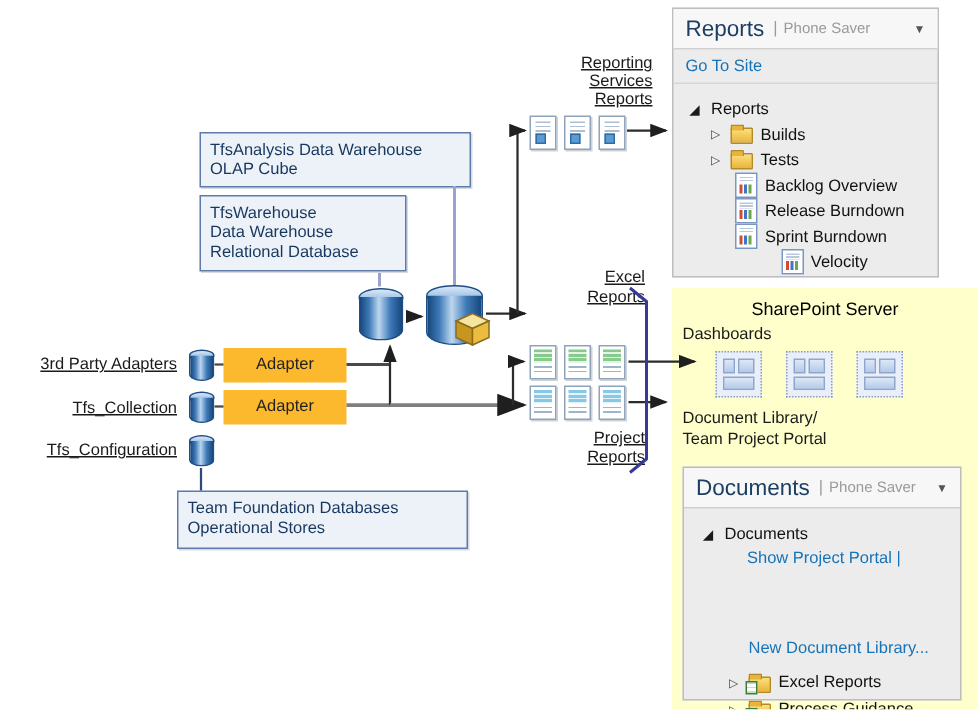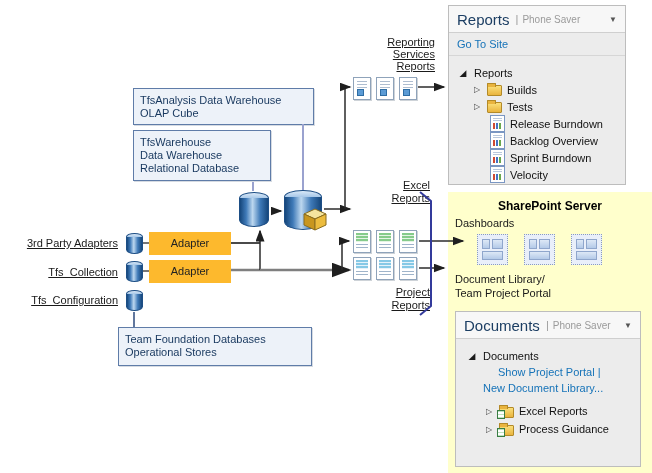--- a/index.html
+++ b/index.html
@@ -64,21 +64,21 @@
     border:1px solid #3a7d44;box-sizing:border-box;
     background-image:repeating-linear-gradient(180deg,#bfe3bf 0 1px,transparent 1px 3px);}
   .rpt{width:13px;height:15px;flex:none;background:#fff;border:1px solid #7a96c2;position:relative;}
   .rpt::before{content:'';position:absolute;top:2px;left:2px;right:2px;height:4px;
     background:repeating-linear-gradient(180deg,#b9c8dd 0 1px,transparent 1px 2px);}
   .rpt::after{content:'';position:absolute;bottom:2px;left:2px;width:2px;height:6px;
     background:#d04a34;box-shadow:3px 0 0 #4472c4,6px 0 0 #6aa84f;}
 
   
   #sharepoint{position:absolute;left:448px;top:192px;width:204px;height:281px;background:#ffffcc;}
-  .sp-title{font-weight:bold;font-size:12px;text-align:center;padding-top:7px;color:#000;}
+  .sp-title{font-weight:normal;font-size:12px;text-align:center;padding-top:7px;color:#000;}
   .dash{width:31px;height:31px;border:1px dotted #8a9cc0;background:#e9effa;display:flex;
     flex-direction:column;gap:2px;padding:4px;box-sizing:border-box;}
   .d-r1{display:flex;gap:2px;height:11px;}
   .d-a{width:8px;} .d-b{flex:1;}
   .d-a,.d-b,.d-r2{background:linear-gradient(180deg,#dde8f6,#b4cae8);border:1px solid #8fa6cc;box-sizing:border-box;}
   .d-r2{height:9px;}
   .dashrow{position:absolute;display:flex;gap:16px;}
 
   svg.connectors{position:absolute;left:0;top:0;z-index:5;pointer-events:none;}
 </style>
@@ -209,31 +209,31 @@
         <span class="folder" style="margin-left:4px;"></span>
         <span class="tlabel">Builds</span>
       </div>
       <div class="trow" style="padding-left:22px;">
         <span class="exp">▷</span>
         <span class="folder" style="margin-left:4px;"></span>
         <span class="tlabel">Tests</span>
       </div>
       <div class="trow" style="padding-left:41px;">
         <span class="rpt"></span>
-        <span class="tlabel">Release Burndown</span>
+        <span class="tlabel">Backlog Overview</span>
       </div>
       <div class="trow" style="padding-left:41px;">
         <span class="rpt"></span>
-        <span class="tlabel">Backlog Overview</span>
+        <span class="tlabel">Release Burndown</span>
       </div>
       <div class="trow" style="padding-left:41px;">
         <span class="rpt"></span>
         <span class="tlabel">Sprint Burndown</span>
       </div>
-      <div class="trow" style="padding-left:41px;">
+      <div class="trow" style="padding-left:25px;justify-content:center;">
         <span class="rpt"></span>
         <span class="tlabel">Velocity</span>
       </div>
     </div>
   </div>
 
   <div class="panel" style="left:455px;top:311px;width:186px;height:156px;">
     <div class="phead">
       <span class="ptitle">Documents</span>
       <span class="psep">|</span>
@@ -241,21 +241,21 @@
       <span class="caret">▼</span>
     </div>
     <div class="tree">
       <div class="trow" style="padding-left:10px;">
         <span class="exp expanded">◢</span>
         <span class="tlabel">Documents</span>
       </div>
       <div class="trow" style="padding-left:27px;height:16px;margin-left:15px;">
         <span class="link">Show Project Portal |</span>
       </div>
-      <div class="trow" style="padding-left:27px;height:16px;">
+      <div class="trow" style="padding-left:43px;height:16px;margin-top:44px;">
         <span class="link">New Document Library...</span>
       </div>
       <div style="height:6px;"></div>
       <div class="trow" style="padding-left:27px;height:18px;">
         <span class="exp">▷</span>
         <span class="folder" style="margin-left:4px;">
             <span class="xlov"></span>
           </span>
         <span class="tlabel">Excel Reports</span>
       </div>

